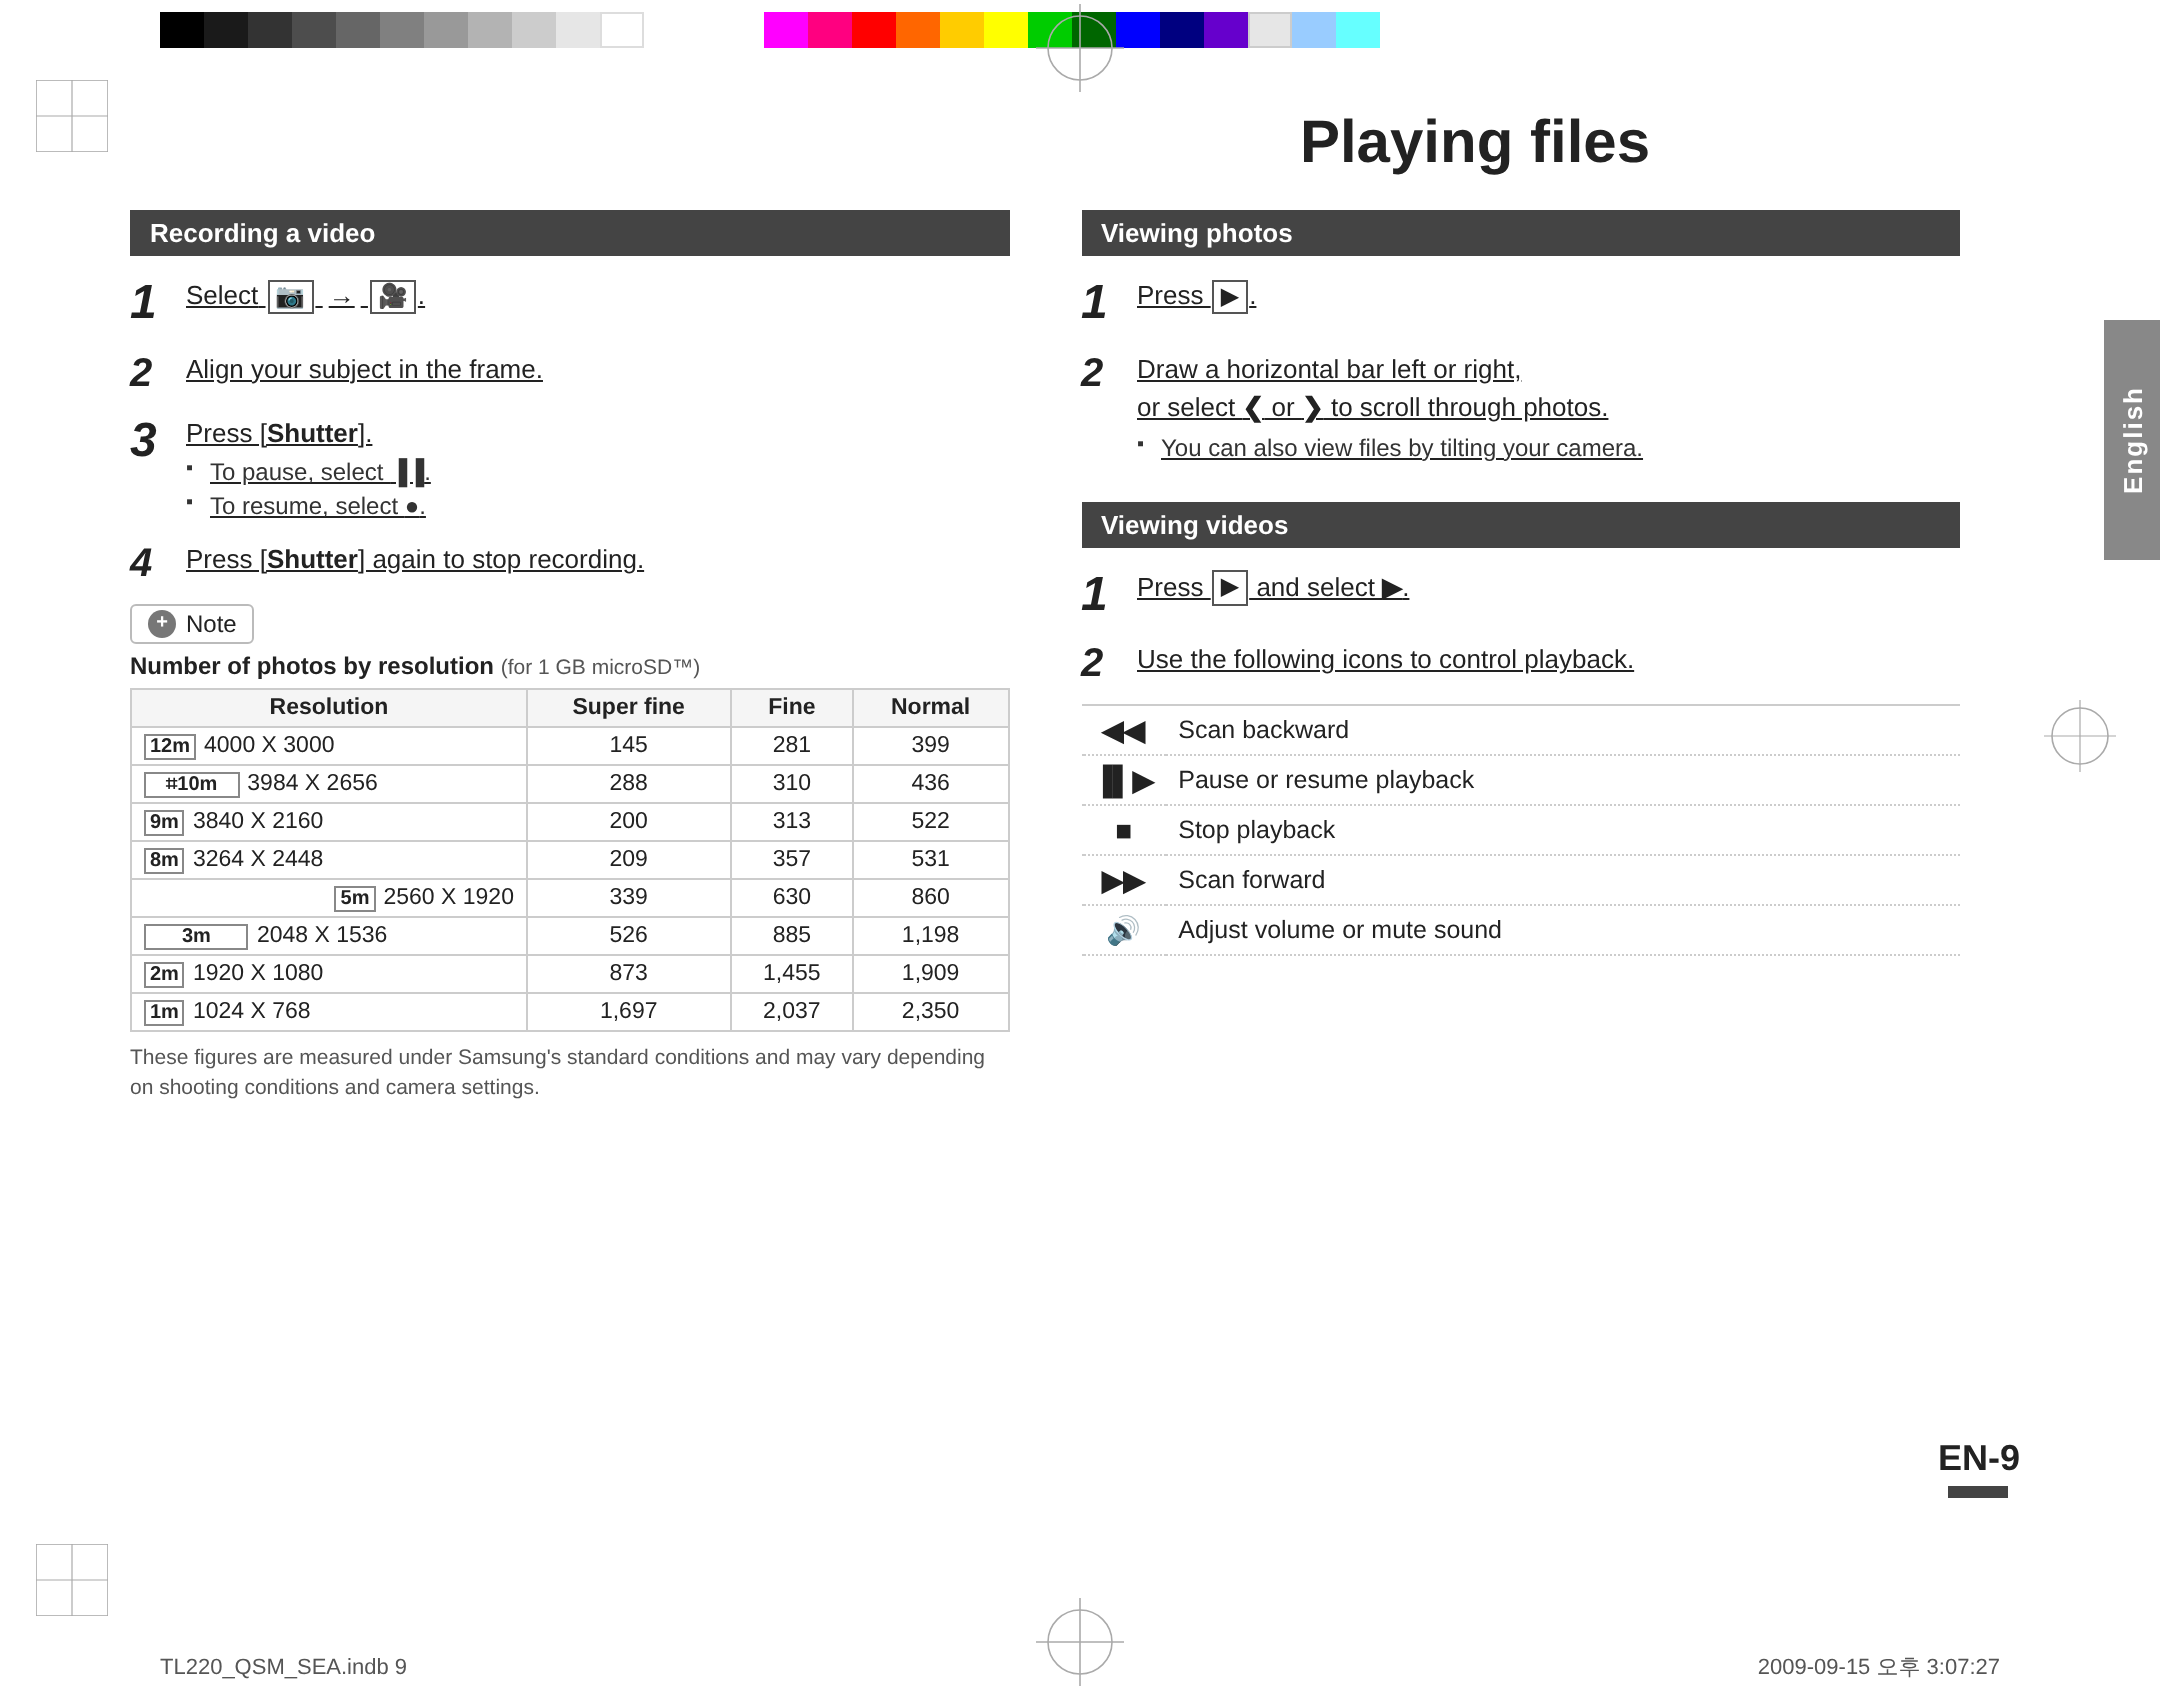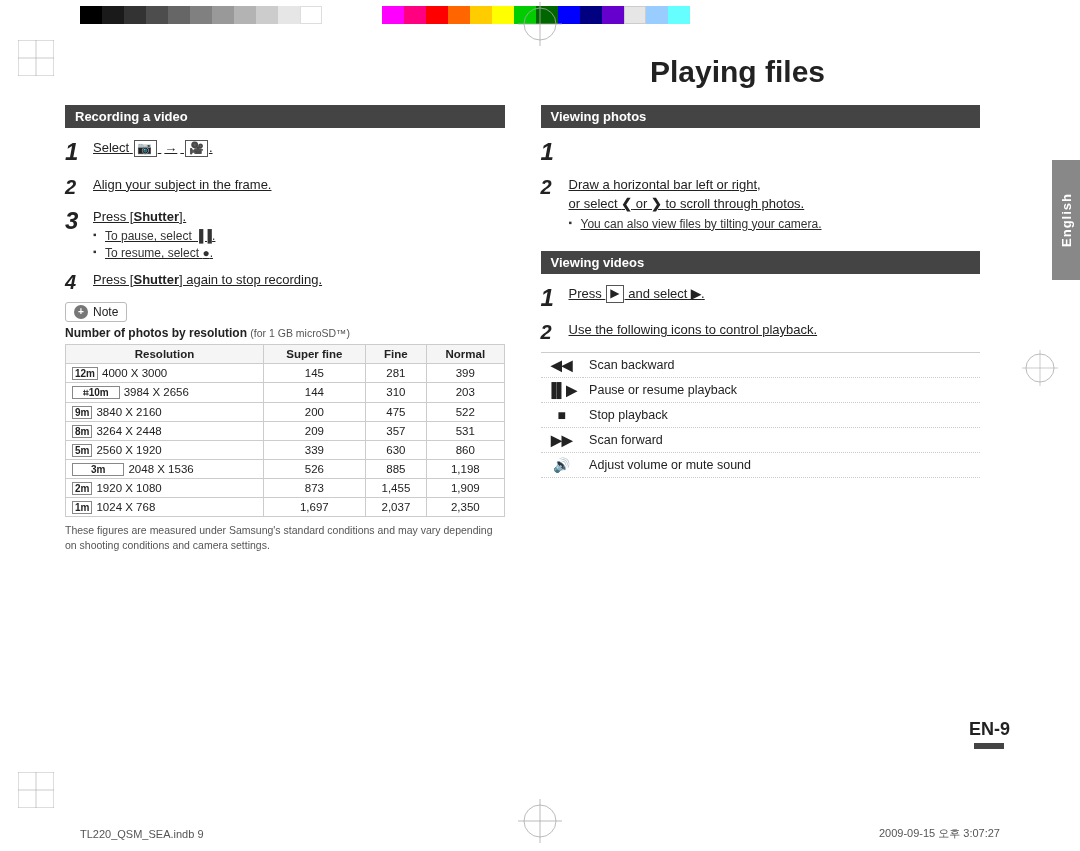--- a/index.html
+++ b/index.html
@@ -387,42 +387,42 @@
         <span style="font-size:10px; font-weight:bold; border:1px solid #888; padding:0 2px; margin-right:4px;">12m</span>4000 X 3000
       </td>
       <td>145</td>
       <td>281</td>
       <td>399</td>
     </tr>
             <tr>
       <td style="display:table-cell; text-align:left;">
         <span style="font-size:10px; font-weight:bold; border:1px solid #888; padding:0 10px; margin-right:4px;">⌗10m</span>3984 X 2656
       </td>
-      <td>144</td>
+      <td>288</td>
       <td>310</td>
-      <td>203</td>
+      <td>436</td>
     </tr>
             <tr>
       <td style="display:table-cell; text-align:left;">
         <span style="font-size:10px; font-weight:bold; border:1px solid #888; padding:0 2px; margin-right:4px;">9m</span>3840 X 2160
       </td>
       <td>200</td>
-      <td>475</td>
+      <td>313</td>
       <td>522</td>
     </tr>
             <tr>
       <td style="display:table-cell; text-align:left;">
         <span style="font-size:10px; font-weight:bold; border:1px solid #888; padding:0 2px; margin-right:4px;">8m</span>3264 X 2448
       </td>
       <td>209</td>
       <td>357</td>
       <td>531</td>
     </tr>
             <tr>
-      <td style="display:table-cell; text-align:left;">
+      <td style="display:table-cell; text-align:right;">
         <span style="font-size:10px; font-weight:bold; border:1px solid #888; padding:0 2px; margin-right:4px;">5m</span>2560 X 1920
       </td>
       <td>339</td>
       <td>630</td>
       <td>860</td>
     </tr>
             <tr>
       <td style="display:table-cell; text-align:left;">
         <span style="font-size:10px; font-weight:bold; border:1px solid #888; padding:0 18px; margin-right:4px;">3m</span>2048 X 1536
       </td>
@@ -454,20 +454,23 @@
     </div>
 
     <div style="flex:1; min-width:0;">
 
       <div class="section-header">
         <span>Viewing photos</span>
       </div>
 
       <div class="step">
         <div class="step-num step-num-lg"><em>1</em></div>
+        <div class="step-content">
+          Press <span class="inline-icon">▶</span>.
+        </div>
       </div>
 
       <div class="step">
         <div class="step-num" style="font-size:20px; font-style:italic; min-width:28px;"><em>2</em></div>
         <div class="step-content">
           Draw a horizontal bar left or right,<br>
           or select <span style="font-weight:bold;">❮</span> or <span style="font-weight:bold;">❯</span> to scroll through photos.
           <ul class="sub-bullets">
             <li>You can also view files by tilting your camera.</li>
           </ul>

